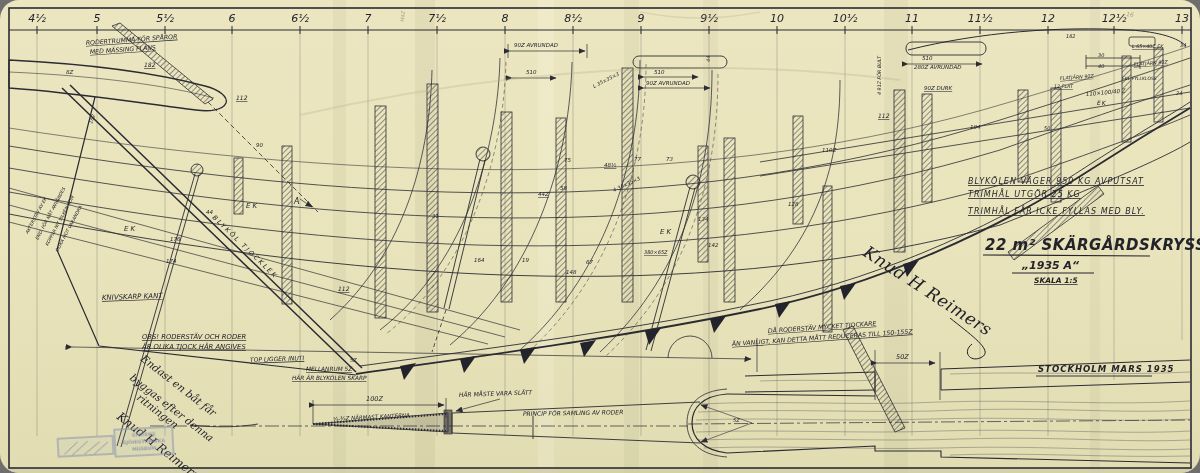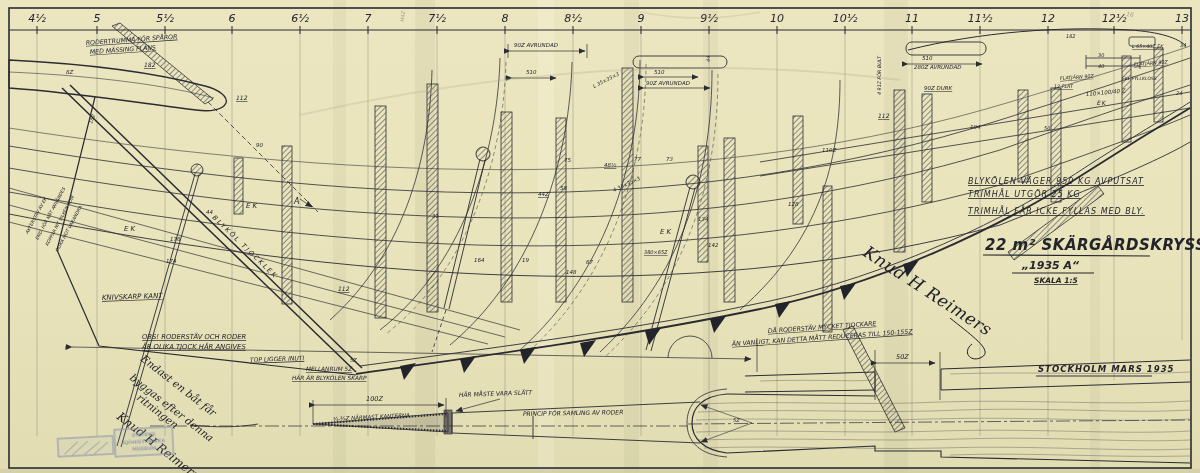--- a/index.html
+++ b/index.html
@@ -1,16 +1,16 @@
 <!DOCTYPE html>
 <html><head>
 <meta charset="utf-8">
 <style>
   html,body{margin:0;padding:0;background:#6e6e6e;}
-  .sheet-wrap{width:1200px;height:473px;overflow:hidden;position:relative;}
+  .sheet-wrap{width:1200px;height:473px;overflow:hidden;position:relative;border-radius:19px;}
   svg{display:block;}
   text{font-family:"DejaVu Sans",sans-serif;}
   .tech{font-style:italic;fill:#23232c;}
   .script{font-family:"DejaVu Serif",serif;font-style:italic;fill:#1d1d28;}
   .u{text-decoration:underline;}
   .pencil{fill:#a8a182;}
   .stamp-t{fill:#7d87a0;font-weight:bold;}
 </style>
 </head>
 <body>

